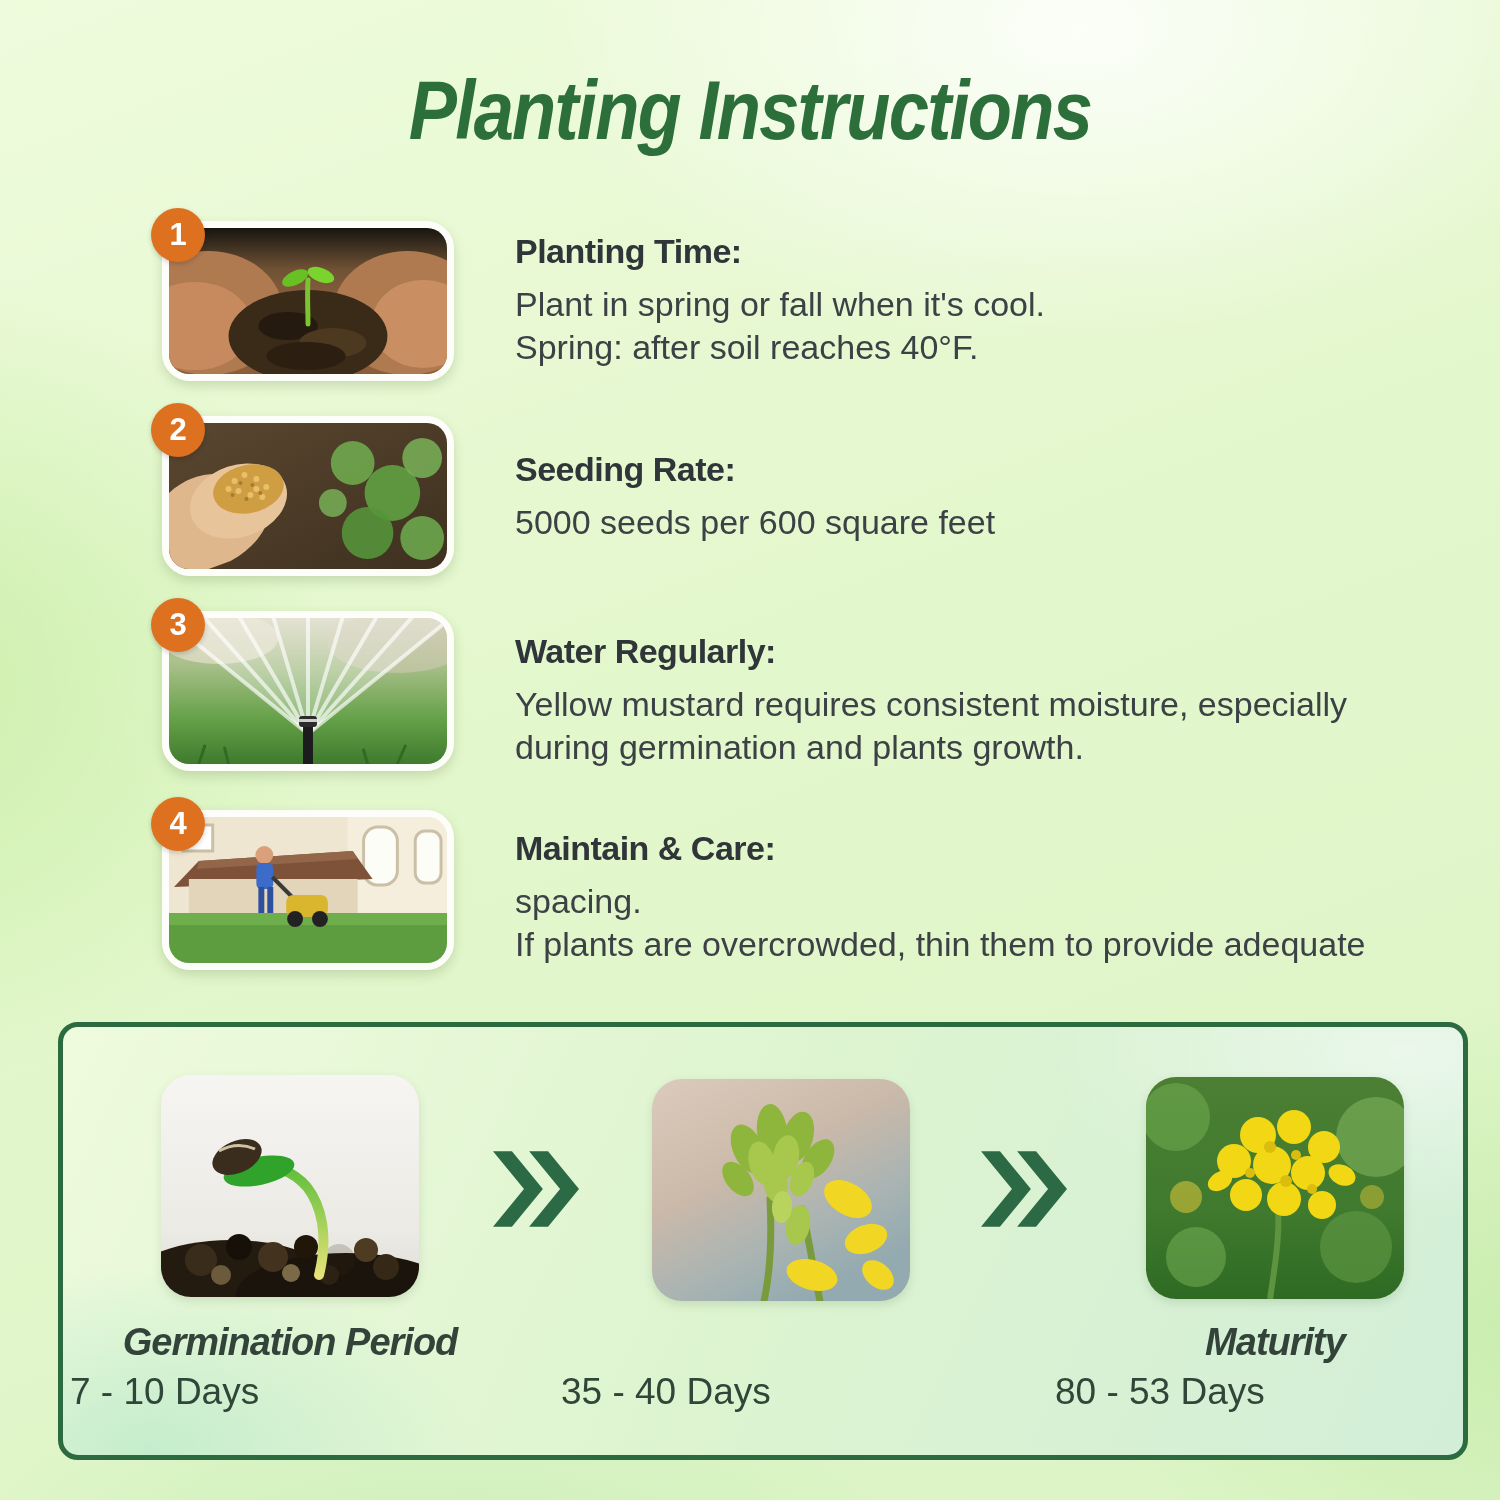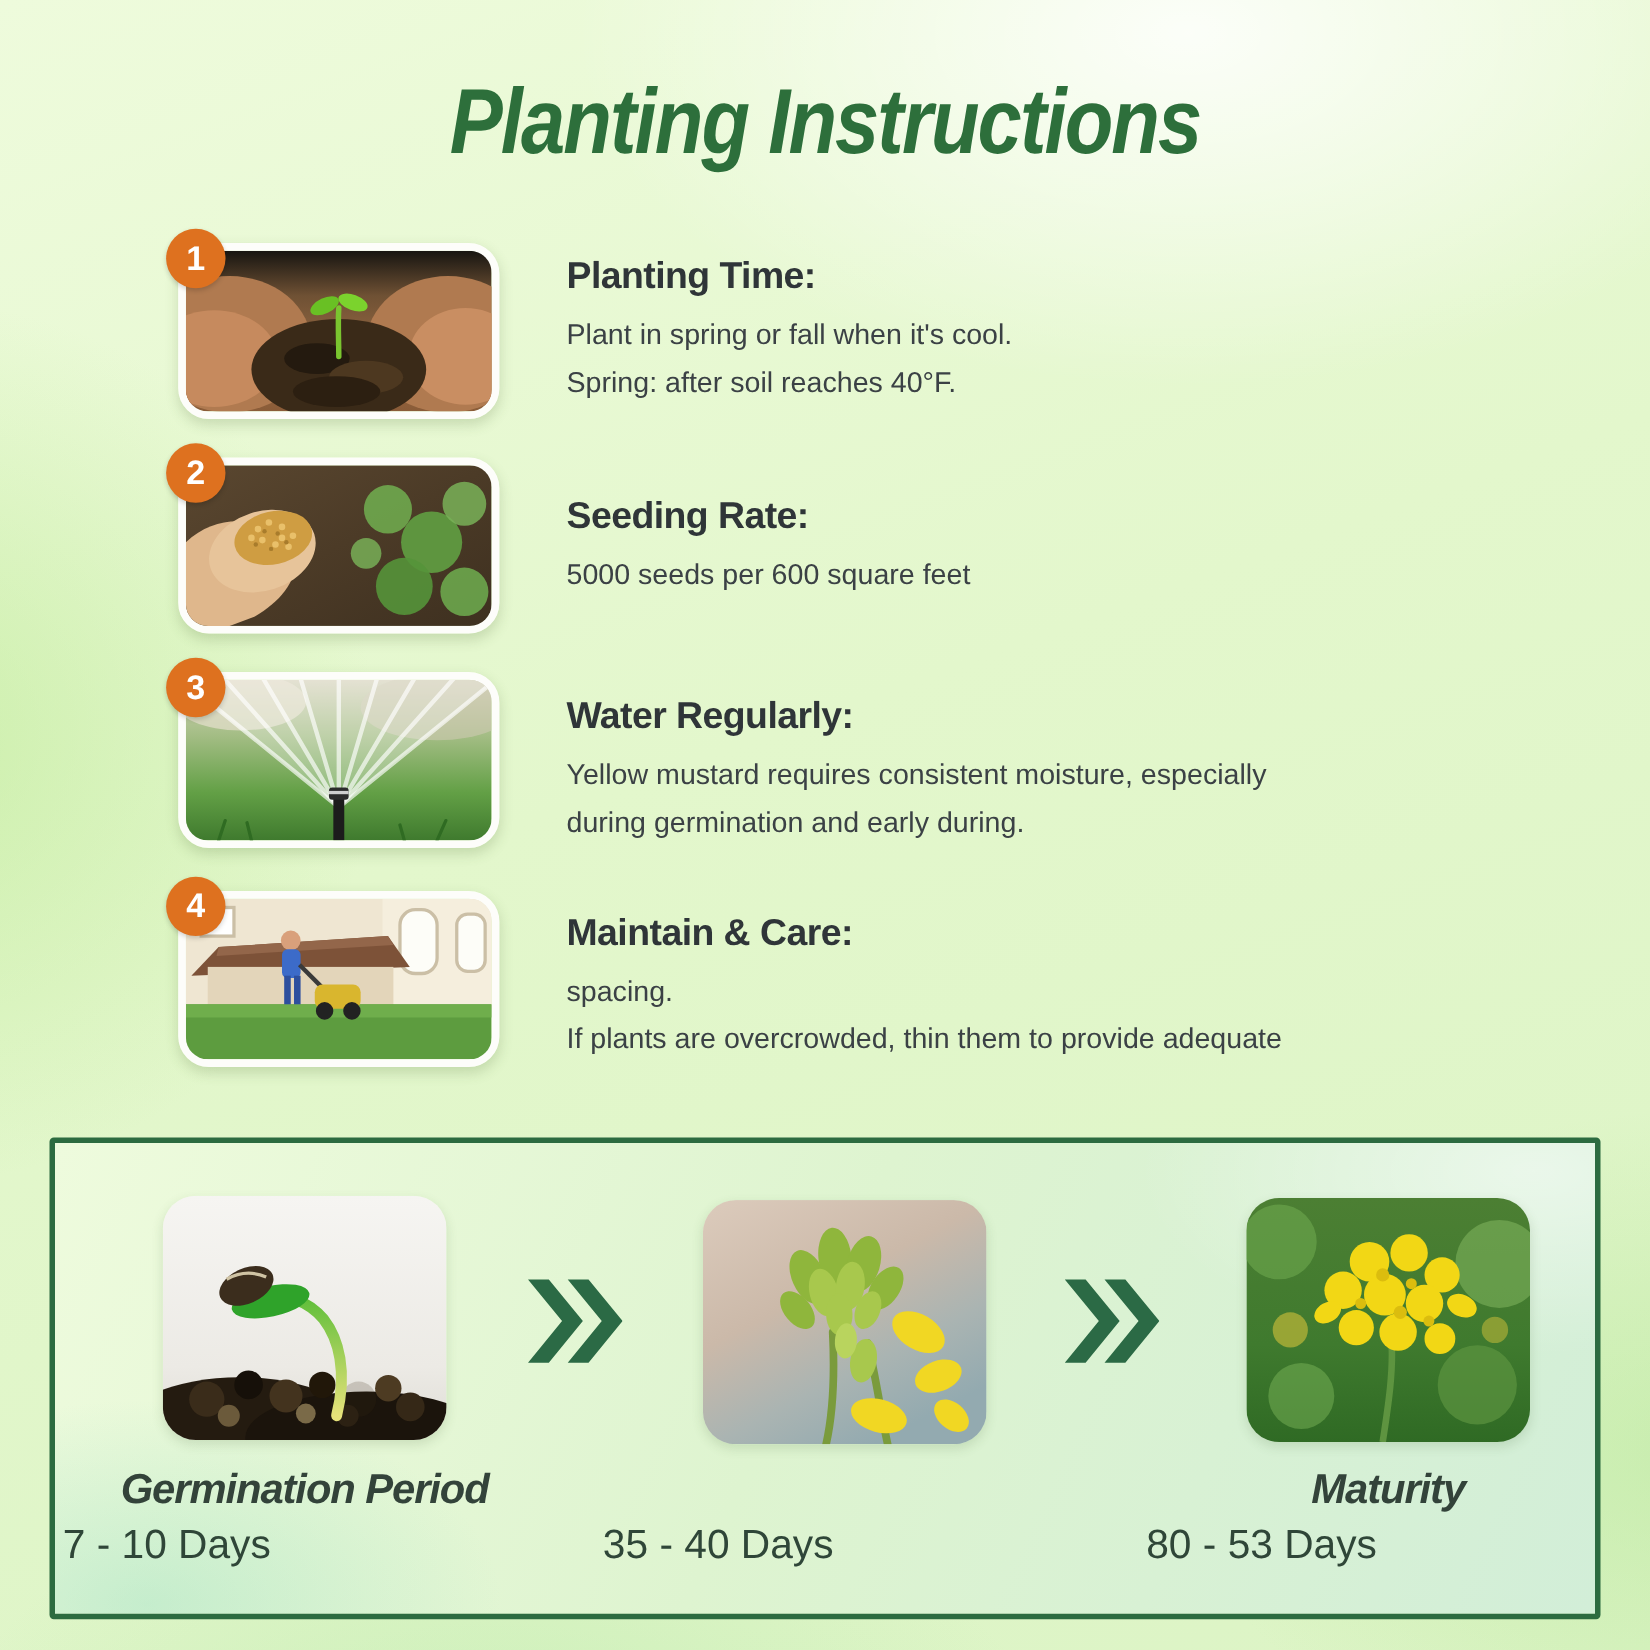--- a/index.html
+++ b/index.html
@@ -28,32 +28,31 @@
   }
   .photo .art{position:absolute;inset:0;border-radius:20px;overflow:hidden;}
   .photo .art svg{display:block;width:100%;height:100%;}
   .badge{
     position:absolute;left:-18px;top:-20px;width:54px;height:54px;border-radius:50%;
     background:#de711f;color:#fff;display:flex;align-items:center;justify-content:center;
     font-weight:bold;font-size:31px;z-index:4;box-shadow:0 2px 5px rgba(0,0,0,.18);
   }
   .step-text{position:absolute;left:515px;width:975px;}
   .heading{font-weight:bold;font-size:34px;letter-spacing:-.5px;color:#2f3538;margin:0 0 12px 0;}
-  .bodyline{font-size:26px;line-height:43px;color:#3b4145;white-space:nowrap;}
+  .bodyline{font-size:34px;line-height:43px;color:#3b4145;white-space:nowrap;}
   .t1{top:232px}.t2{top:450px}.t3{top:632px}.t4{top:829px}
   .r1{top:221px}.r2{top:416px}.r3{top:611px}.r4{top:810px}
   
   .panel{
-    position:absolute;left:45px;top:1022px;width:1410px;height:438px;
-    border:5px solid #2c6b40;border-radius:4px;
+    position:absolute;left:58px;top:1022px;width:1410px;height:438px;
+    border:5px solid #2c6b40;border-radius:20px;
     background:
       radial-gradient(520px 300px at 6% 98%, rgba(140,218,186,.38), rgba(140,218,186,0) 62%),
       radial-gradient(600px 280px at 96% 6%, rgba(255,255,255,.5), rgba(255,255,255,0) 60%),
       linear-gradient(115deg,#eefbdd 0%,#def4d0 48%,#d2eed8 100%);
-    margin-top: 12px;
   }
   .stage-img{position:absolute;width:258px;height:222px;border-radius:30px;overflow:hidden;
     box-shadow:0 4px 10px rgba(60,95,50,.15);}
   .stage-img svg{display:block;width:100%;height:100%;}
   .si1{left:98px;top:48px}.si2{left:589px;top:52px}.si3{left:1083px;top:50px}
   .stage-title{position:absolute;width:440px;text-align:center;top:294px;
     font-weight:bold;font-style:italic;font-size:38px;letter-spacing:-1px;color:#33433a;}
   .stage-days{position:absolute;width:440px;text-align:left;top:344px;
     font-size:37px;color:#2f4638;}
   .sc1{left:7px}.sc2{left:498px}.sc3{left:992px}
@@ -189,21 +188,21 @@
             <line x1="60" y1="146" x2="56" y2="130"></line>
           <line x1="230" y1="146" x2="238" y2="128"></line>
             <line x1="200" y1="146" x2="196" y2="132"></line>
         </g>
       </svg>
     </div>
   </div>
   <div class="step-text t3">
     <div class="heading">Water Regularly:</div>
     <div class="bodyline">Yellow mustard requires consistent moisture, especially</div>
-    <div class="bodyline">during germination and early during.</div>
+    <div class="bodyline">during germination and plants growth.</div>
   </div>
 
   <div class="photo r4">
     <div class="badge">
         <span>4</span>
       </div>
     <div class="art">
       <svg viewBox="0 0 280 146" preserveAspectRatio="none" aria-hidden="true">
         <rect width="280" height="100" fill="#efe6d2"></rect>
         <rect x="180" y="0" width="100" height="100" fill="#f5eedd"></rect>

